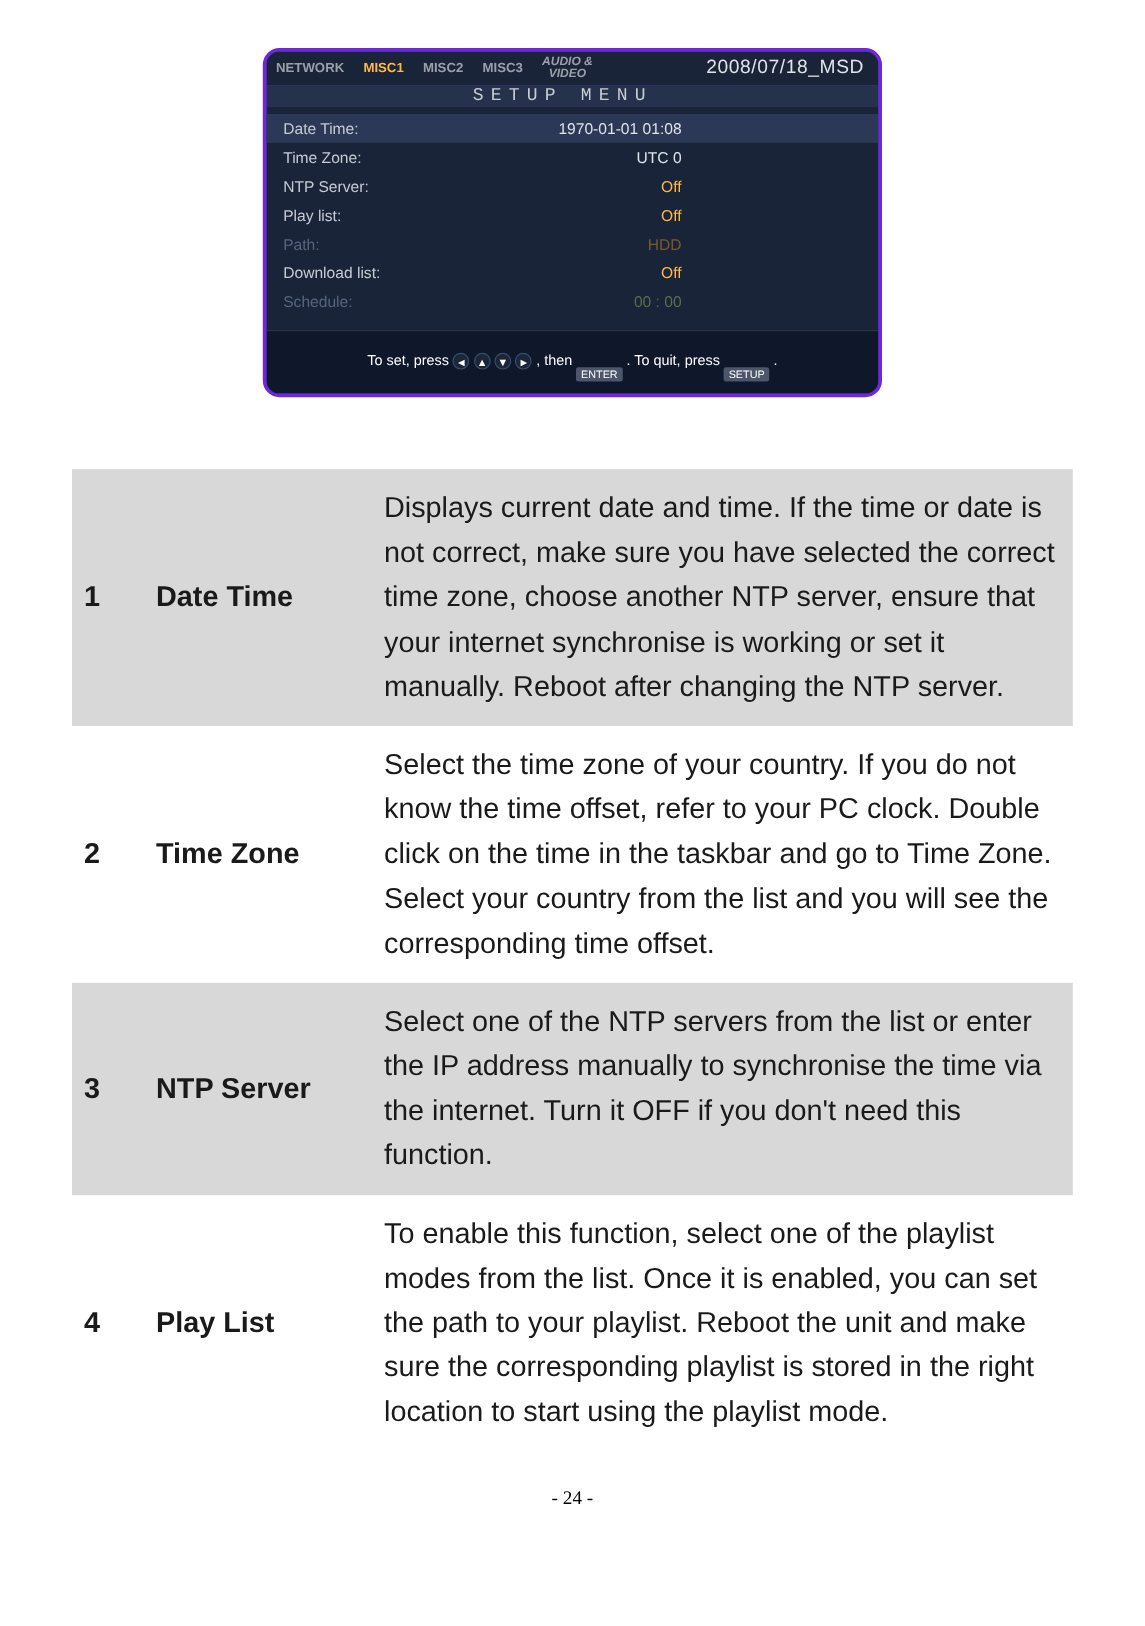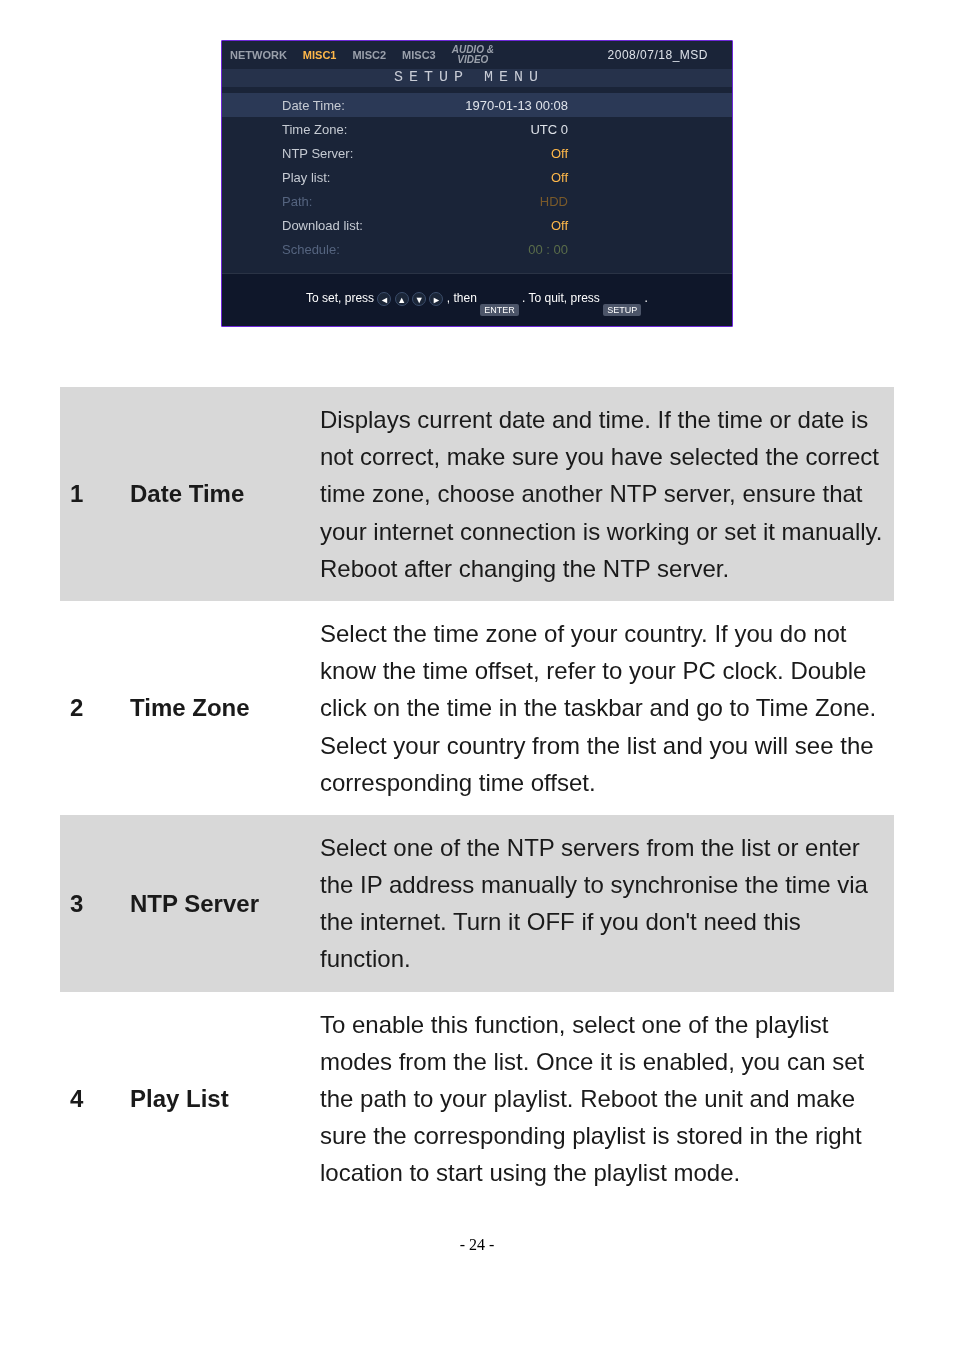--- a/index.html
+++ b/index.html
@@ -12,22 +12,22 @@
   .page {
     padding: 40px 60px 20px 60px;
   }
   .screenshot-wrap {
     display: flex;
     justify-content: center;
     margin-bottom: 60px;
   }
   .screenshot {
     width: 510px;
-    border: 1px solid #6d28d9;
-    border-radius: 1px;
+    border: 3px solid #6d28d9;
+    border-radius: 14px;
     background: #6d28d9;
     overflow: hidden;
     color: #d6dae0;
     font-family: Arial, sans-serif;
   }
   .tabs {
     display: flex;
     align-items: center;
     background: #1a2438;
     font-size: 12px;
@@ -37,24 +37,24 @@
   .tab {
     padding: 0 8px;
     color: #9aa0ab;
     font-size: 11px;
   }
   .tab.active {
     color: #ffb84a;
   }
   .tab.date {
     margin-left: auto;
-    margin-right: 16px;
+    margin-right: 4px;
     color: #dfe3ea;
     font-weight: normal;
-    font-size: 12px;
+    font-size: 16px;
     letter-spacing: 0.5px;
   }
   .setup-title {
     background: #26324b;
     color: #c8ccd6;
     text-align: center;
     font-family: "Courier New", monospace;
     letter-spacing: 6px;
     font-size: 15px;
     padding: 0 16px 1px 0;
@@ -70,21 +70,20 @@
     height: 24px;
   }
   .menu-row.first {
     background: #2b3956;
     margin: 0 -14px;
     padding: 0 14px;
   }
   .menu-label {
     width: 150px;
     color: #c6cbd3;
-    margin-left: 46px;
   }
   .menu-value {
     flex: 1;
     text-align: right;
     color: #dfe3ea;
     padding-right: 150px;
   }
   .menu-value.orange {
     color: #ffb84a;
   }
@@ -172,21 +171,21 @@
         <span class="tab">MISC2</span>
         <span class="tab">MISC3</span>
         <span class="tab" style="white-space:pre;line-height:1;font-size:10px;text-align:center;font-style:italic;">AUDIO &amp;
 VIDEO</span>
         <span class="tab date">2008/07/18_MSD</span>
       </div>
       <div class="setup-title">SETUP MENU</div>
       <div class="menu-body">
         <div class="menu-row first">
           <span class="menu-label">Date Time:</span>
-          <span class="menu-value">1970-01-13 00:08</span>
+          <span class="menu-value">1970-01-01 01:08</span>
         </div>
         <div class="menu-row">
           <span class="menu-label">Time Zone:</span>
           <span class="menu-value">UTC 0</span>
         </div>
         <div class="menu-row">
           <span class="menu-label">NTP Server:</span>
           <span class="menu-value orange">Off</span>
         </div>
         <div class="menu-row">
@@ -219,21 +218,21 @@
         <b> .</b>
       </div>
     </div>
   </div>
 
   <table class="desc-table">
     <tbody>
         <tr class="shade">
       <td class="num">1</td>
       <td class="name">Date Time</td>
-      <td class="text">Displays current date and time. If the time or date is not correct, make sure you have selected the correct time zone, choose another NTP server, ensure that your internet connection is working or set it manually. Reboot after changing the NTP server.</td>
+      <td class="text">Displays current date and time. If the time or date is not correct, make sure you have selected the correct time zone, choose another NTP server, ensure that your internet synchronise is working or set it manually. Reboot after changing the NTP server.</td>
     </tr>
     <tr>
       <td class="num">2</td>
       <td class="name">Time Zone</td>
       <td class="text">Select the time zone of your country. If you do not know the time offset, refer to your PC clock. Double click on the time in the taskbar and go to Time Zone. Select your country from the list and you will see the corresponding time offset.</td>
     </tr>
     <tr class="shade">
       <td class="num">3</td>
       <td class="name">NTP Server</td>
       <td class="text">Select one of the NTP servers from the list or enter the IP address manually to synchronise the time via the internet. Turn it OFF if you don't need this function.</td>

